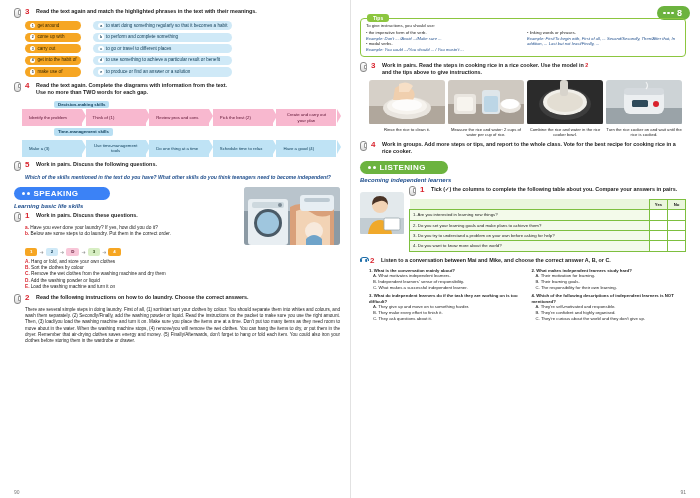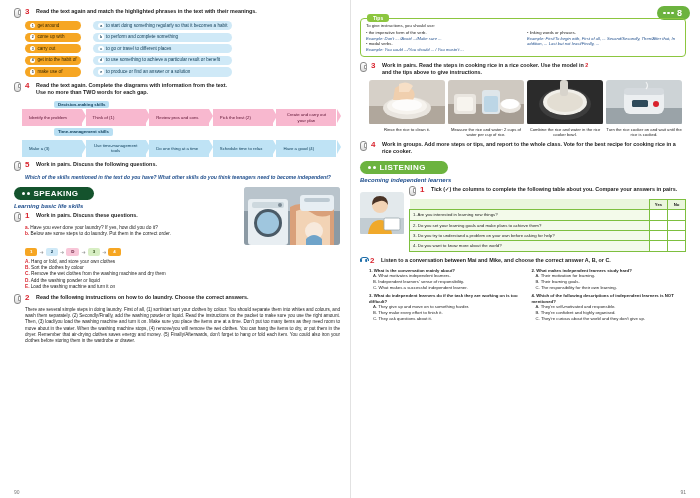--- a/index.html
+++ b/index.html
@@ -66,22 +66,22 @@
   }
   .arrowbox.blue { background:#bfe3f5; color:#10405c; }
   .arrowbox.blue::after{ border-left-color:#bfe3f5; }
   .flow.second { margin-top:3px; }
 
   
   .q-italic { font-style:italic; color:#1f4e8c; font-size:5.1px; line-height:7px; font-weight:bold; margin-left:11px; }
 
   
   .banner {
-    display:flex; align-items:center; gap:4px; background:#14532d; color:#ffffff;
-    border-radius:9px; padding:2px 8px; width:80px; margin:6px 0 3px 0;
+    display:flex; align-items:center; gap:4px; background:#3b82f6; color:#ffffff;
+    border-radius:9px; padding:2px 8px; width:96px; margin:6px 0 3px 0;
   }
   .banner .dots { display:flex; gap:1.5px; }
   .banner .dots i { width:3px;height:3px;border-radius:50%;background:#ffffff; display:block; }
   .banner-title { font-size:8px; font-weight:bold; letter-spacing:0.4px;text-align:center; }
   .banner.green { background:#6cb33f; width:88px; }
 
   .sub-head { font-style:italic; font-weight:bold; color:#1f4e8c; font-size:6px; margin:1px 0 3px 0; }
 
   .bul { font-size:4.8px; line-height:6.4px; margin-left:11px; }
   .bul .lab { color:#d9232d; font-weight:bold; }

